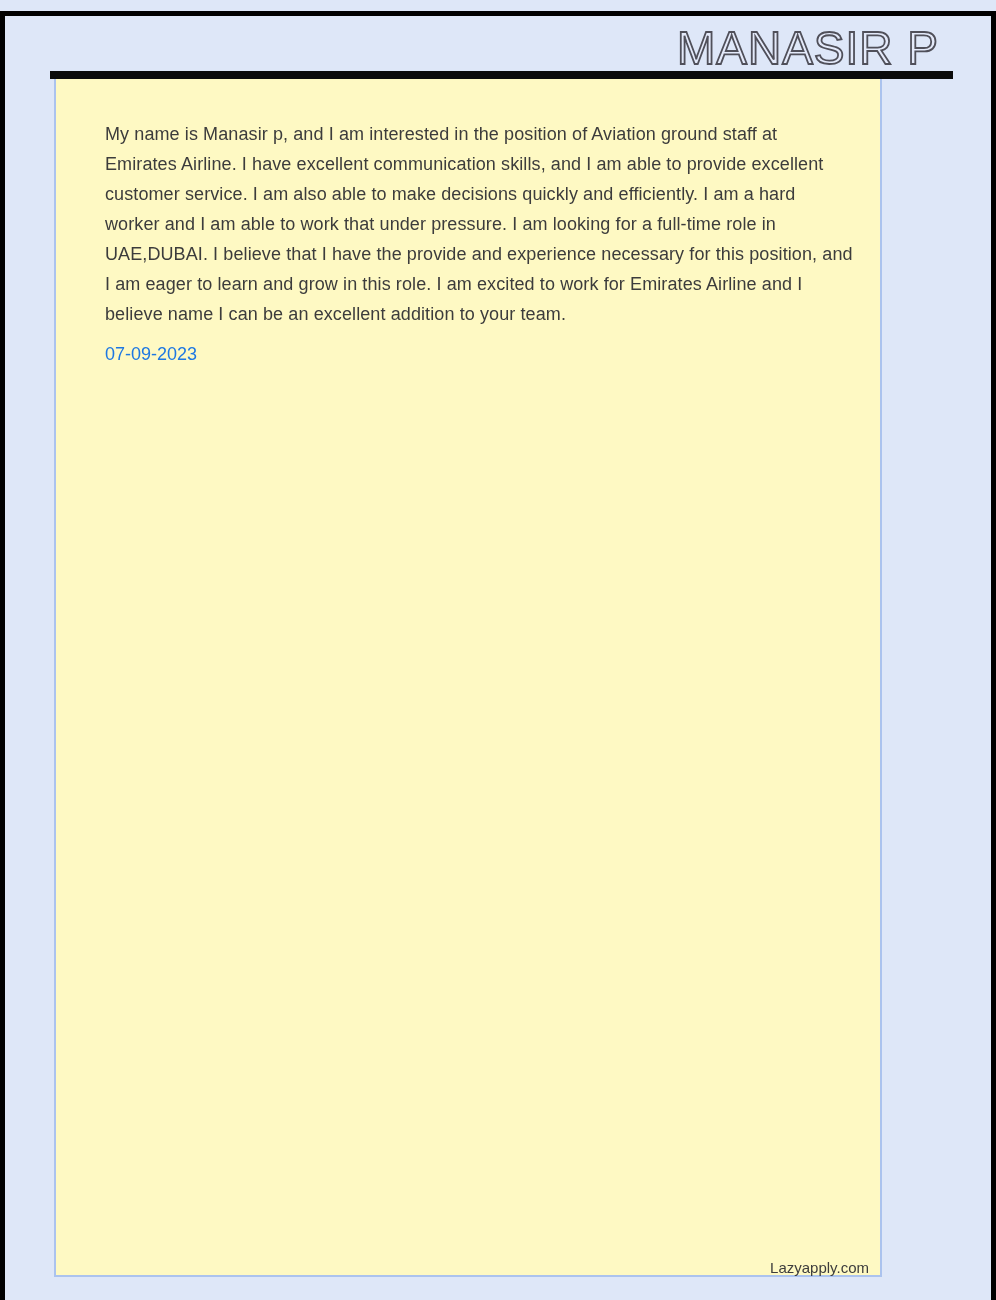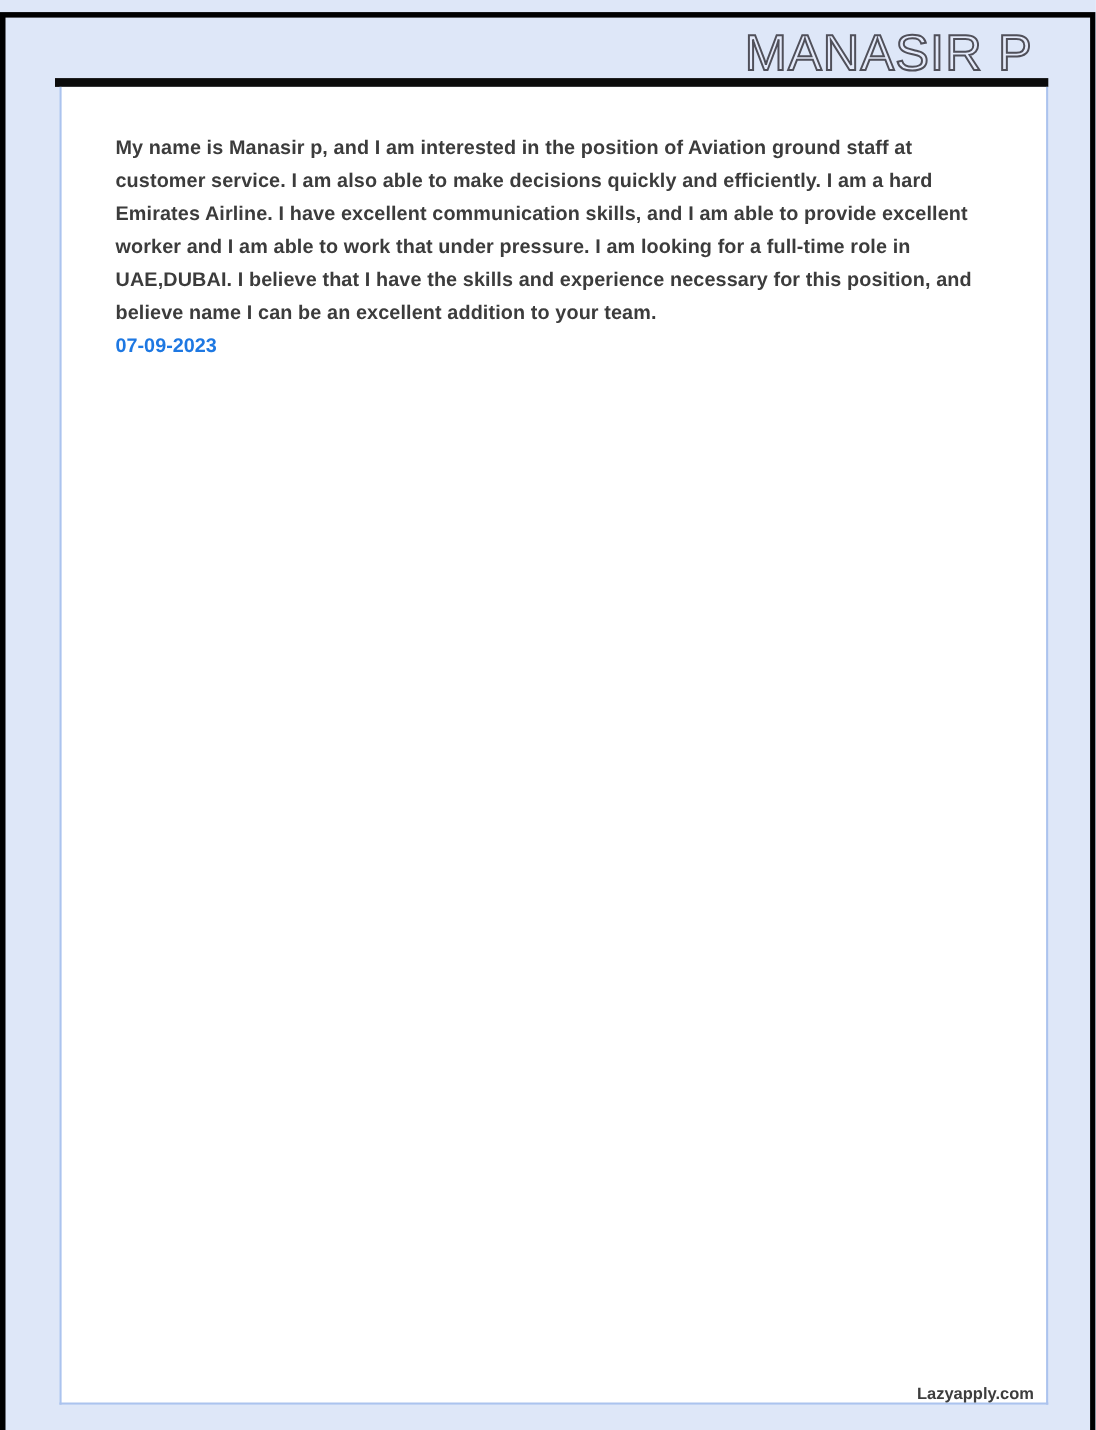--- a/index.html
+++ b/index.html
@@ -49,38 +49,38 @@
     left: 45px;
     top: 55px;
     width: 903px;
     height: 8px;
     background: var(--top-bar);
   }
   .doc {
     position: absolute;
     left: 49px;
     top: 63px;
-    width: 899px;
+    width: 828px;
     height: 1198px;
-    background: #ffffff;
+    background: #fef9c3;
     border: 2px solid var(--doc-border);
     border-top: none;
-    font-weight: bold;
   }
   .doc-content {
     padding: 40px 46px 0 49px;
   }
   .body-line {
     font-size: 18px;
     line-height: 30px;
     color: var(--text);
     white-space: nowrap;
     letter-spacing: 0.1px;
   }
   .letter-date {
+    margin-top: 10px;
     font-size: 18px;
     line-height: 30px;
     color: var(--date);
   }
   .brand-watermark {
     position: absolute;
     right: 11px;
     bottom: -2px;
     font-size: 15px;
     line-height: 18px;
@@ -95,23 +95,24 @@
 
   <svg class="header-svg" viewBox="0 0 330 54">
     <text x="330" y="44" text-anchor="end">MANASIR P</text>
   </svg>
 
   <div class="doc-topbar"></div>
 
   <div class="doc">
     <div class="doc-content">
       <div class="body-line">My name is Manasir p, and I am interested in the position of Aviation ground staff at</div>
+      <div class="body-line">Emirates Airline. I have excellent communication skills, and I am able to provide excellent</div>
       <div class="body-line">customer service. I am also able to make decisions quickly and efficiently. I am a hard</div>
-      <div class="body-line">Emirates Airline. I have excellent communication skills, and I am able to provide excellent</div>
       <div class="body-line">worker and I am able to work that under pressure. I am looking for a full-time role in</div>
-      <div class="body-line">UAE,DUBAI. I believe that I have the skills and experience necessary for this position, and</div>
+      <div class="body-line">UAE,DUBAI. I believe that I have the provide and experience necessary for this position, and</div>
+      <div class="body-line">I am eager to learn and grow in this role. I am excited to work for Emirates Airline and I</div>
       <div class="body-line">believe name I can be an excellent addition to your team.</div>
       <div class="letter-date">07-09-2023</div>
     </div>
     <div class="brand-watermark">Lazyapply.com</div>
   </div>
 
 </div>
 
 </body></html>

